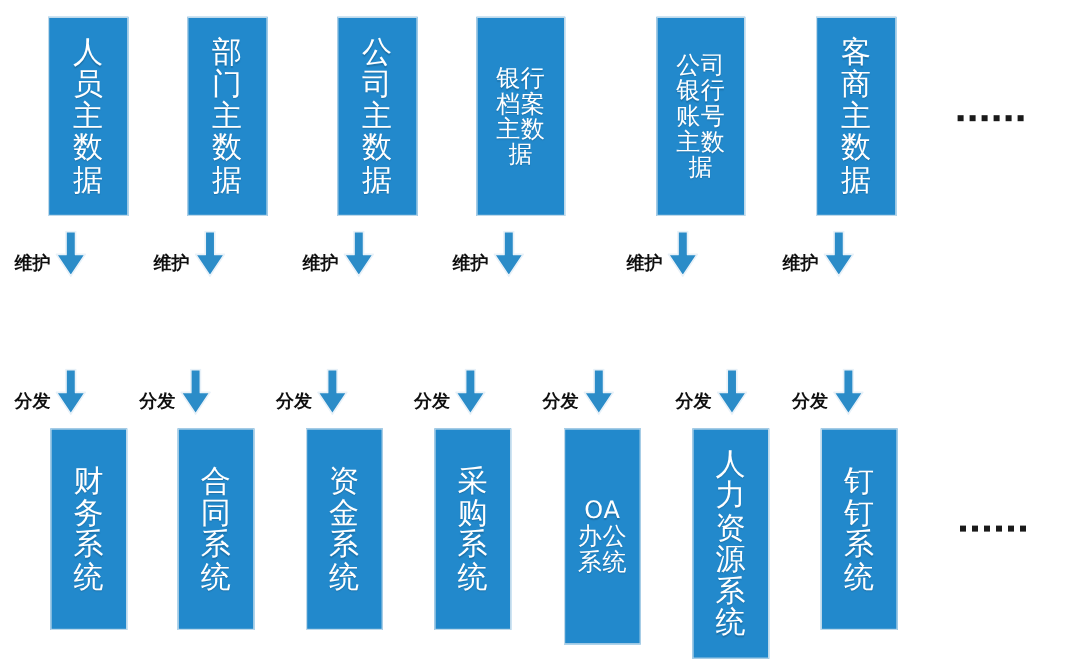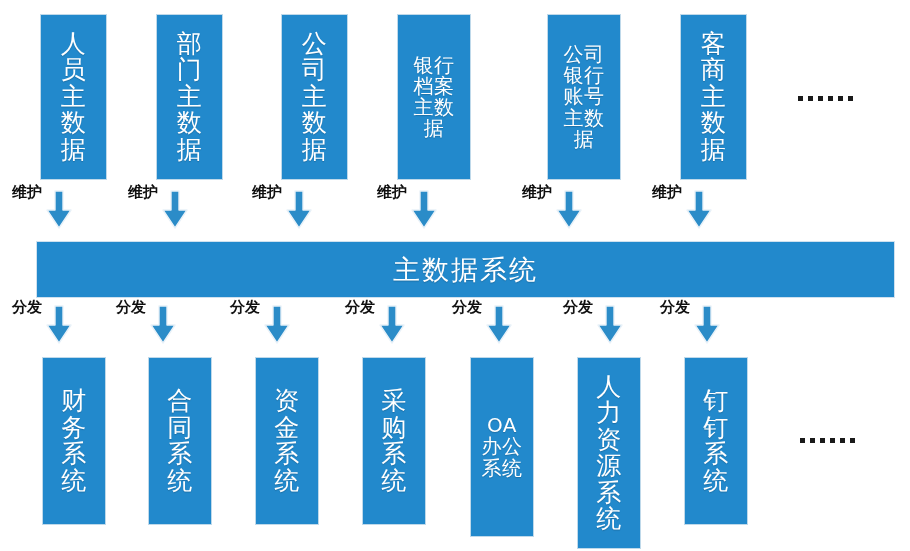--- a/index.html
+++ b/index.html
@@ -61,21 +61,21 @@
     color: #fff;
     font-size: 27px;
     letter-spacing: 2px;
     text-shadow: 0 1px 1px rgba(0,0,0,.18);
   }
 
   
   .arrow-group {
     position: absolute;
     display: flex;
-    align-items: flex-start;
+    align-items: flex-end;
     gap: 4px;
     height: 42px;
   }
   .arrow-label {
     font-size: 15px;
     font-weight: bold;
     color: #0f0f0f;
     letter-spacing: 0px;
     white-space: nowrap;
     line-height: 1;
@@ -193,23 +193,20 @@
         </svg>
       </div>
       <div class="arrow-group" style="left: 652px; top: 190px;">
         <span class="arrow-label" style="color: rgb(15, 15, 15);">维护</span>
         <svg class="arrow-glyph" viewBox="0 0 26 40">
           <path d="M9 1 H17 V20 H25 L13 38 L1 20 H9 Z" fill="#2B8CC8" stroke="#e8f1f8" stroke-width="1.4" stroke-linejoin="round"></path>
         </svg>
       </div>
     </div>
 
-  <div class="hub">
-    <span>主数据系统</span>
-  </div>
 
   <div id="distribute-arrows">
       <div class="arrow-group" style="left: 12px; top: 305px;">
         <span class="arrow-label" style="color: rgb(15, 15, 15);">分发</span>
         <svg class="arrow-glyph" viewBox="0 0 26 40">
           <path d="M9 1 H17 V20 H25 L13 38 L1 20 H9 Z" fill="#2B8CC8" stroke="#e8f1f8" stroke-width="1.4" stroke-linejoin="round"></path>
         </svg>
       </div>
       <div class="arrow-group" style="left: 116px; top: 305px;">
         <span class="arrow-label" style="color: rgb(15, 15, 15);">分发</span>

